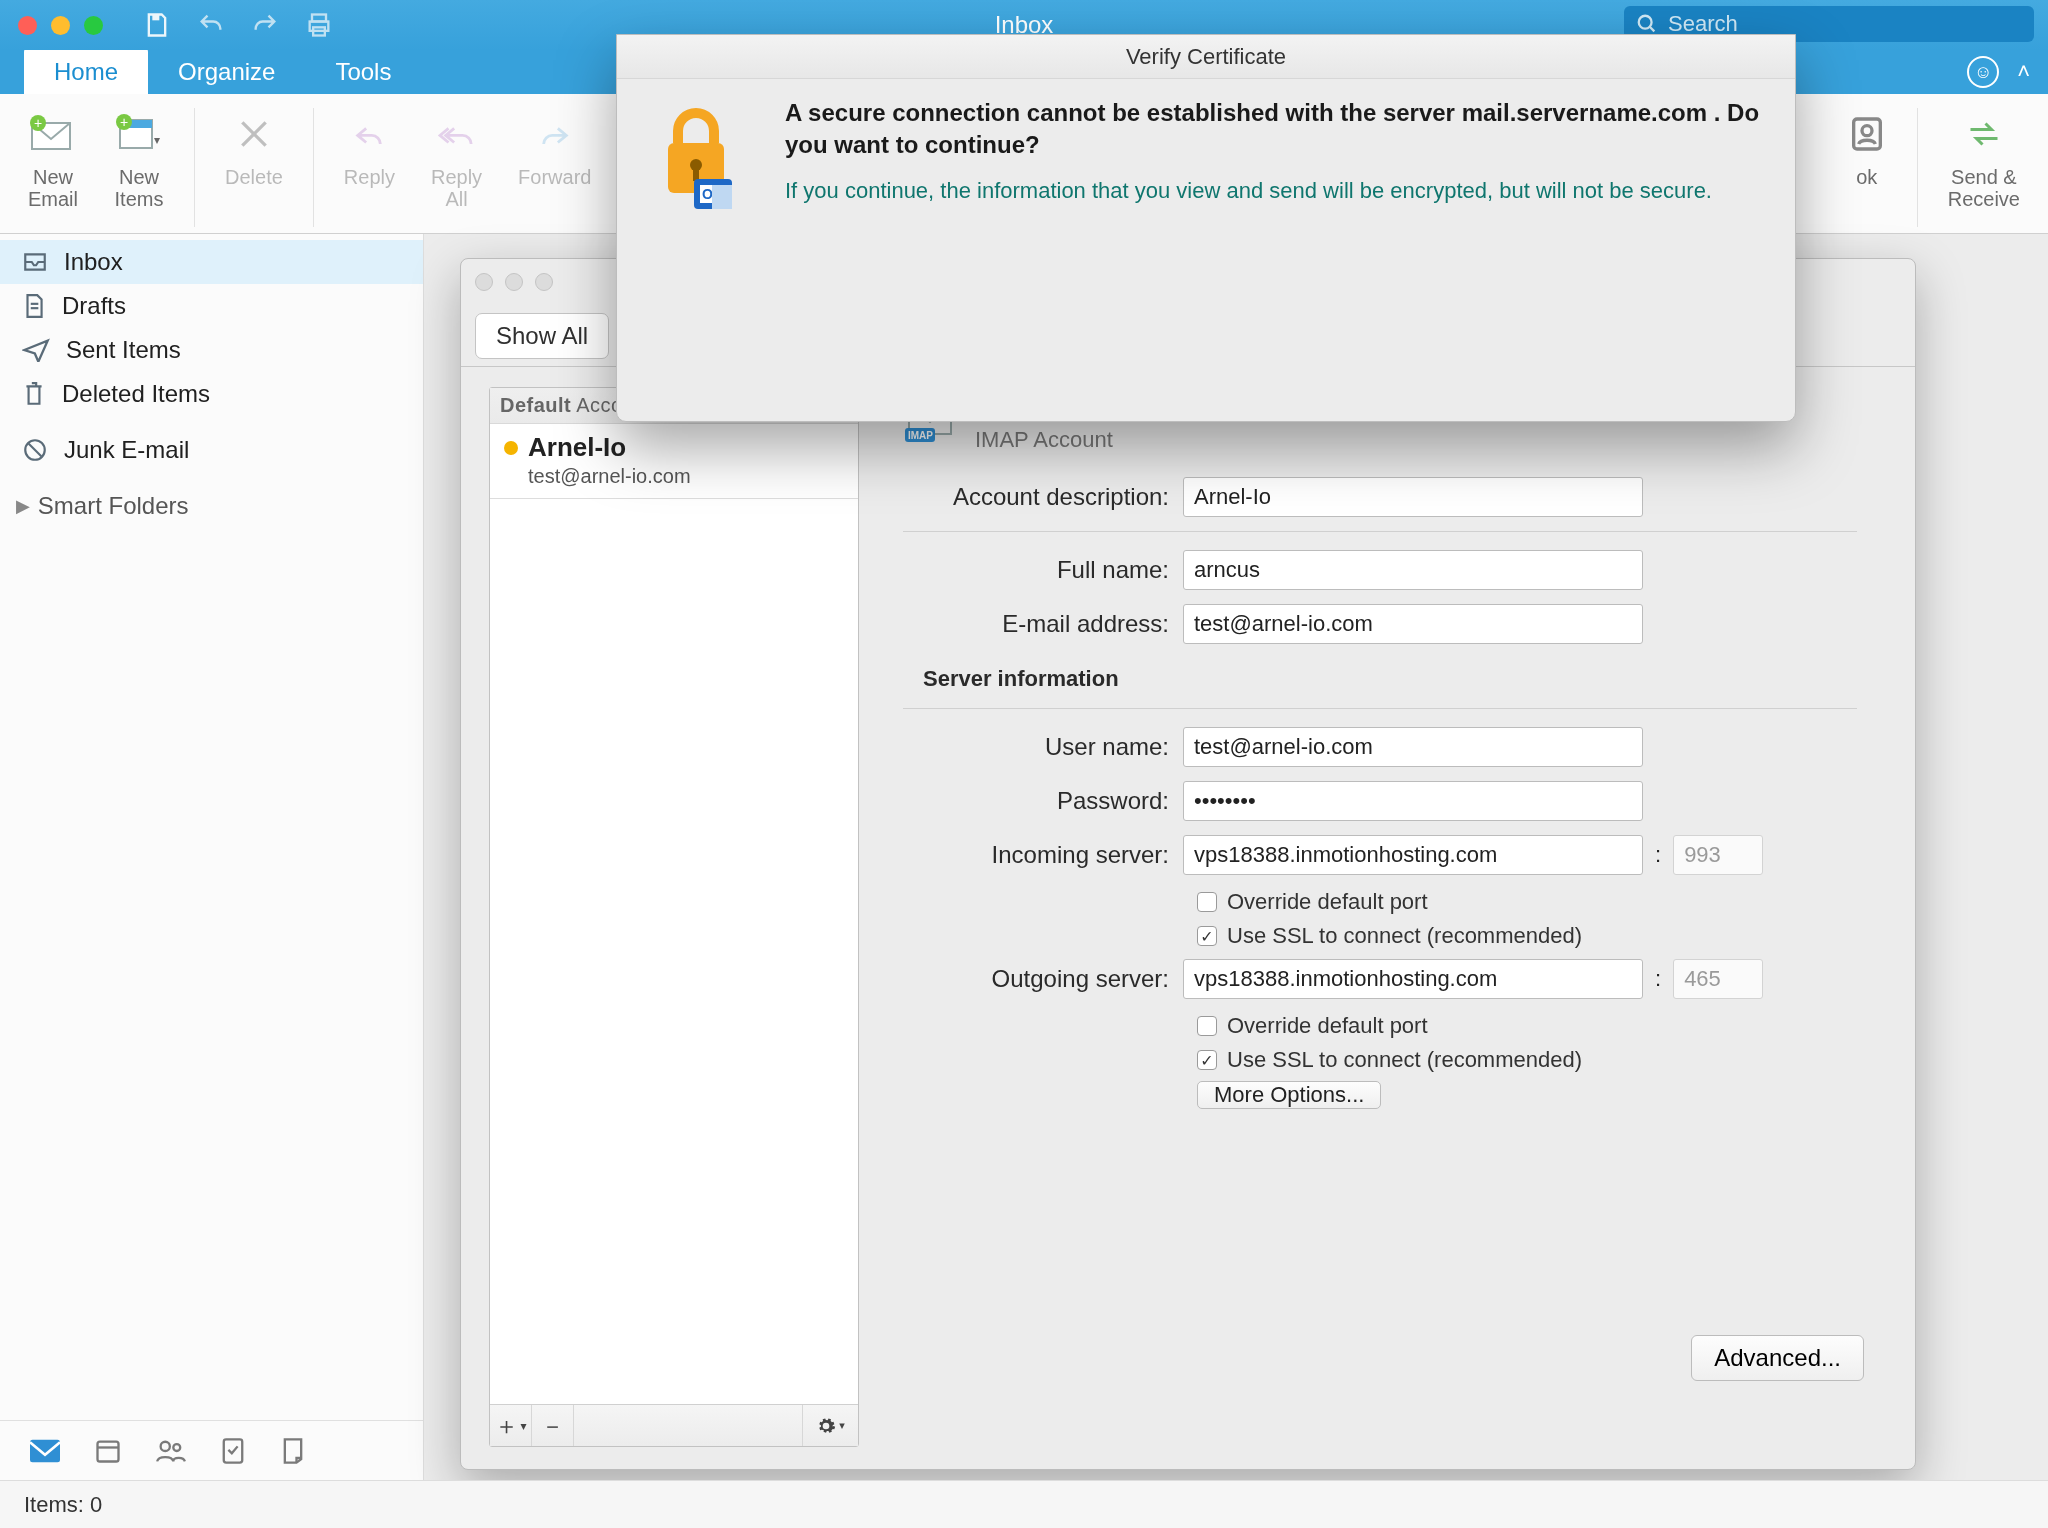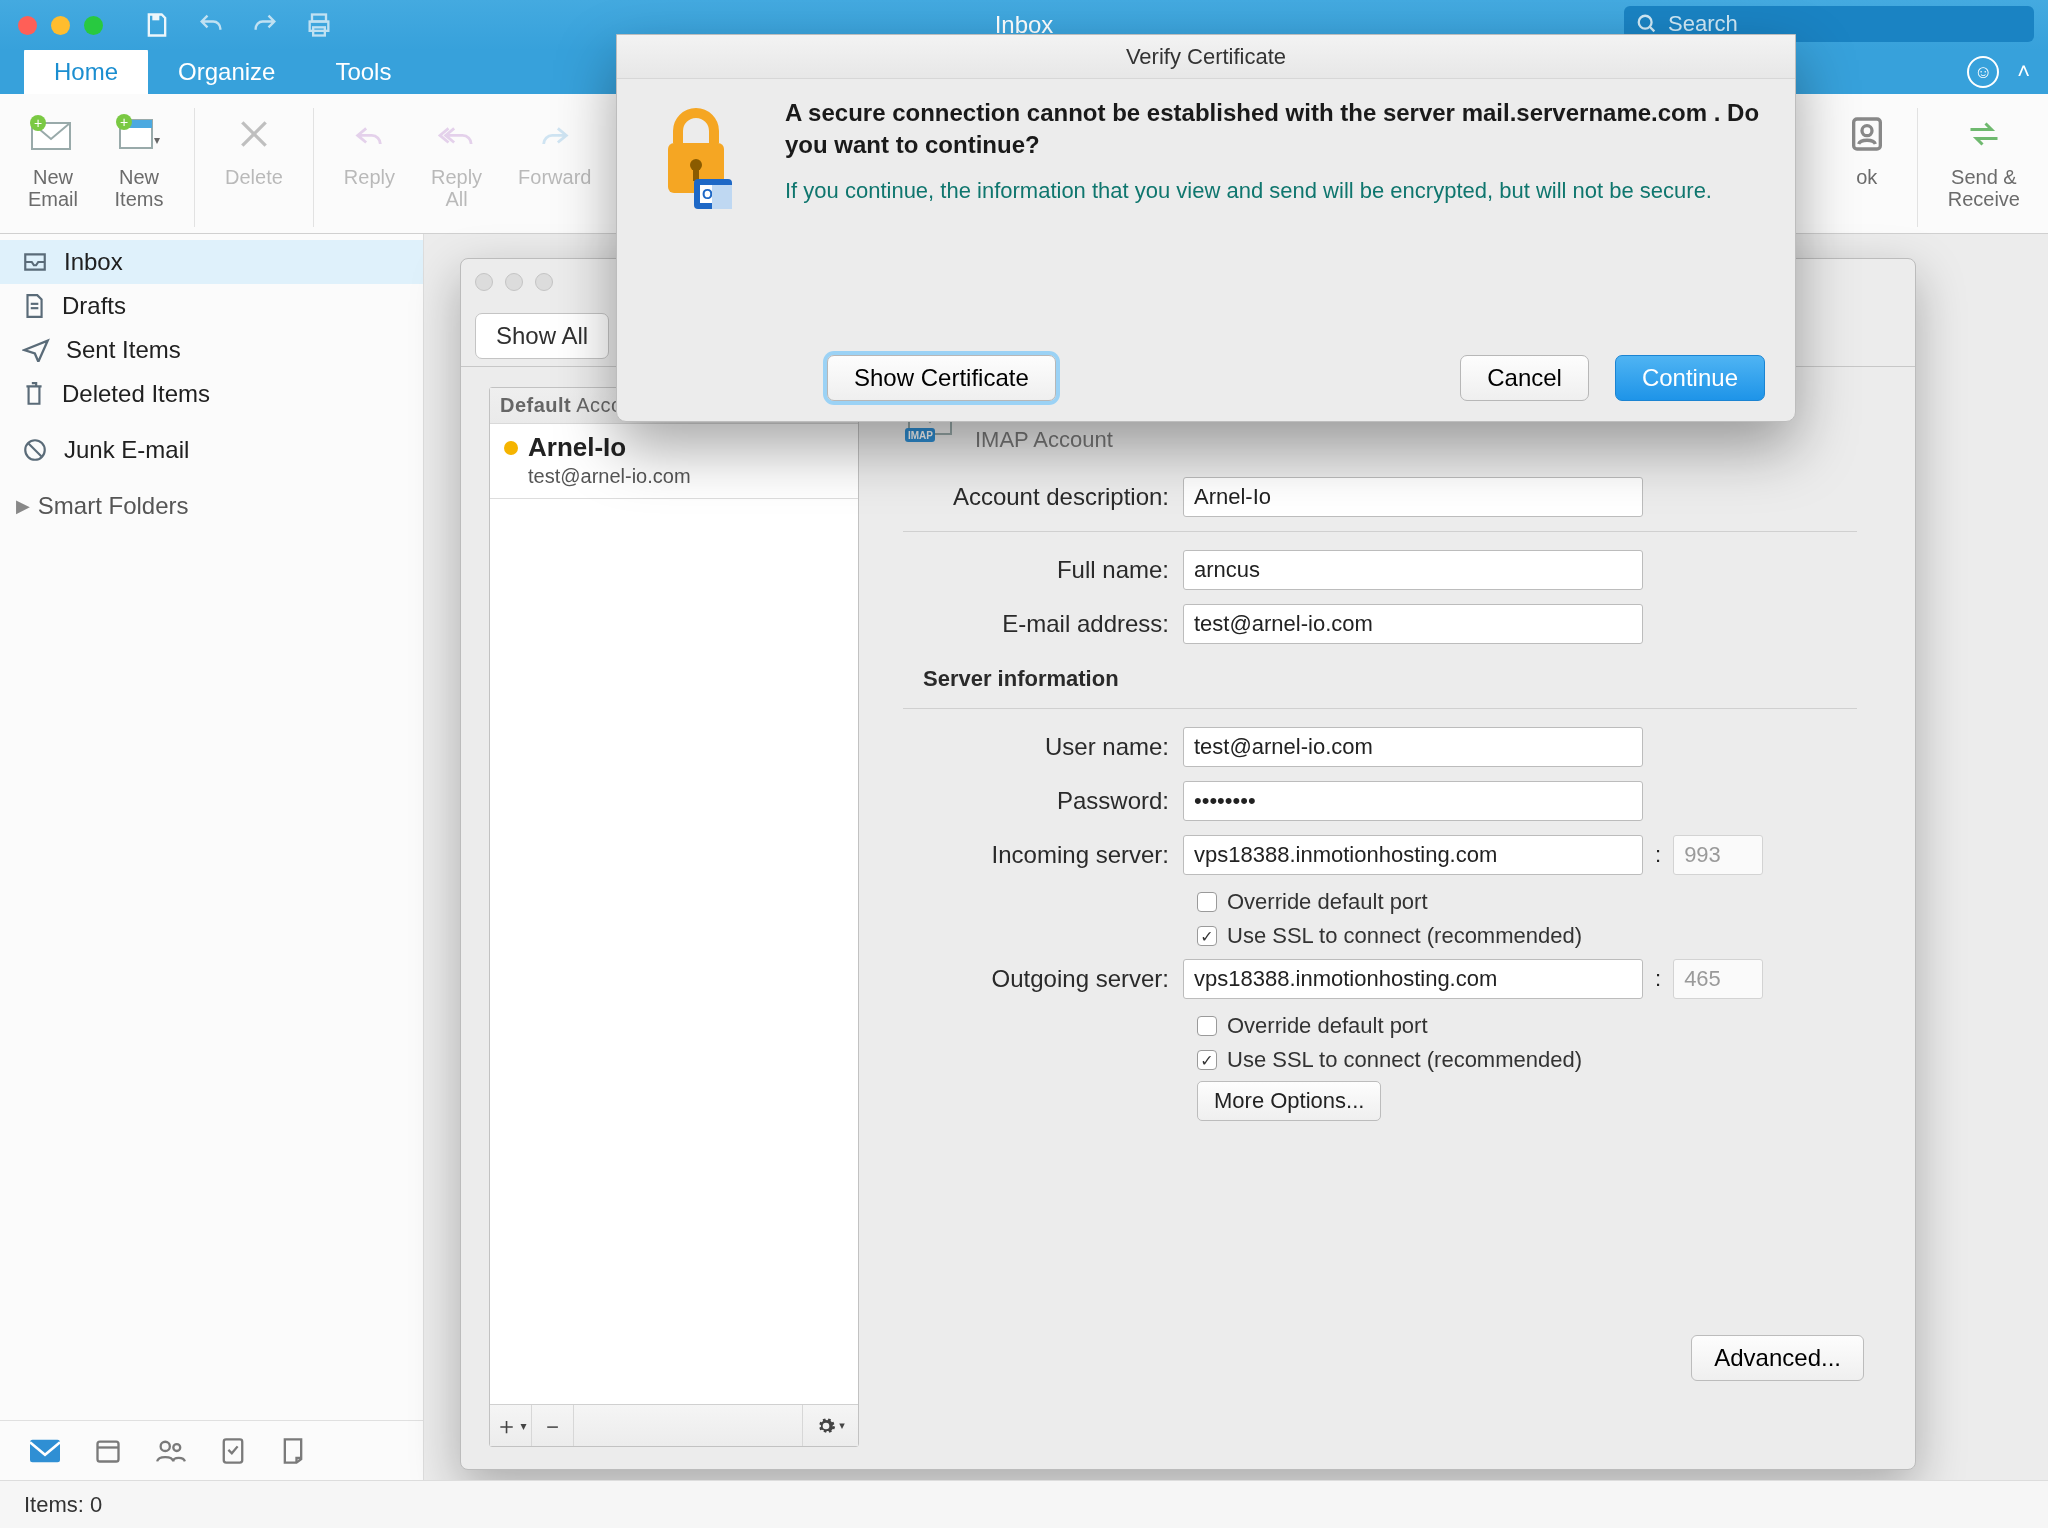--- a/index.html
+++ b/index.html
@@ -84,21 +84,21 @@
   .frow{ display:flex; align-items:center; margin-bottom:14px;}
   .flabel{ width:280px; text-align:right; font-size:24px; color:#2a2a2a; padding-right:14px;}
   .finput{ width:460px; height:40px; border:1px solid #bcbcbc; border-radius:3px; background:#fff; font-size:22px; padding:0 10px; color:#222;}
   .portin{ width:90px; height:40px; border:1px solid #d3d3d3; border-radius:3px; background:#fafafa; font-size:22px; padding:0 10px; color:#9a9a9a; text-align:left;}
   .colon{margin:0 12px;font-size:22px;color:#222;}
   .section{font-size:22px;font-weight:700;color:#2a2a2a;margin:22px 0 16px 20px;}
   .divider-h{height:1px;background:#d0d0d0;margin:8px 0 18px;}
   .chkrow{display:flex;align-items:center;gap:10px;margin-left:294px;margin-bottom:8px;font-size:22px;color:#333;}
   .chk{width:20px;height:20px;border:1px solid #9a9a9a;border-radius:4px;background:#fff;display:inline-flex;align-items:center;justify-content:center;}
   .chk.checked::after{content:"✓";font-size:16px;color:#333;}
-  .mbtn{border:1px solid #bcbcbc;background:linear-gradient(#fdfdfd,#efefef);border-radius:5px;padding:6px 16px;font-size:22px;color:#222;}
+  .mbtn{border:1px solid #bcbcbc;background:linear-gradient(#fdfdfd,#efefef);border-radius:5px;padding:0 16px;font-size:22px;color:#222;}
   .advbtn-wrap{position:absolute;right:23px;bottom:66px;}
   .advbtn{border:1px solid #bcbcbc;background:linear-gradient(#fdfdfd,#efefef);border-radius:6px;padding:8px 22px;font-size:24px;}
 
   
   .modal{
     position:absolute; left:616px; top:34px; width:1180px; height:388px;
     background:#ececec; border:1px solid #bdbdbd; border-radius:0 0 10px 10px;
     box-shadow:0 26px 60px rgba(0,0,0,.35);
     z-index:50;
   }
@@ -452,26 +452,17 @@
         <rect x="50" y="84" width="12" height="18" fill="#fff"></rect>
         <text x="52" y="98" font-size="14" font-weight="700" fill="#1e68c6">O</text>
         <polyline points="62,84 82,84 82,108 62,108" fill="#bfd8f2"></polyline>
       </svg>
     </div>
     <div class="modal-text">
       <div class="mt-bold">A secure connection cannot be established with the server mail.servername.com . Do you want to continue?</div>
       <div class="mt-body">If you continue, the information that you view and send will be encrypted, but will not be secure.</div>
     </div>
   </div>
-  <div class="modal-actions">
-    <div class="left">
-      <button class="mbutton focus">Show Certificate</button>
-    </div>
-    <div class="grow"></div>
-    <button class="mbutton">Cancel</button>
-    <div class="gap"></div>
-    <button class="mbutton primary">Continue</button>
-  </div>
 </div>
 
 <div class="statusbar">
   <span>Items: 0</span>
 </div>
 
 </body></html>

